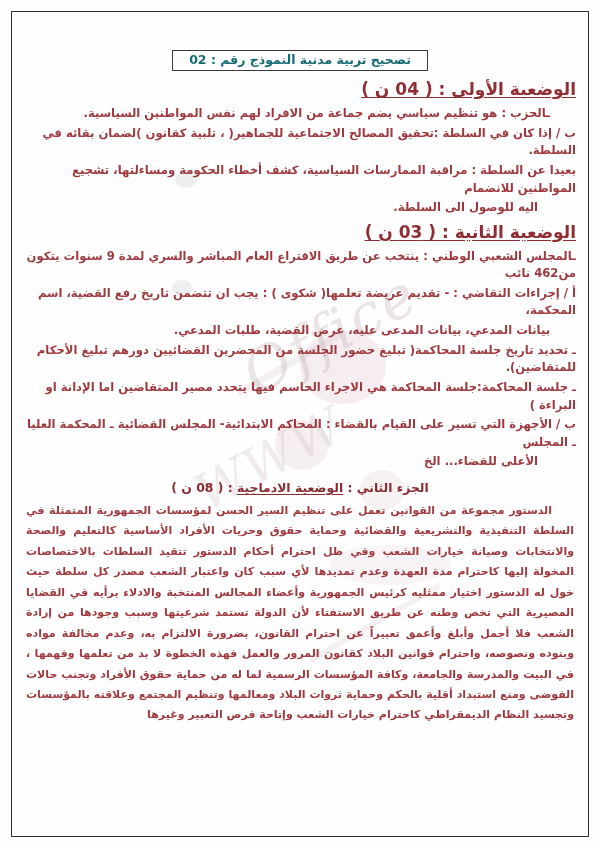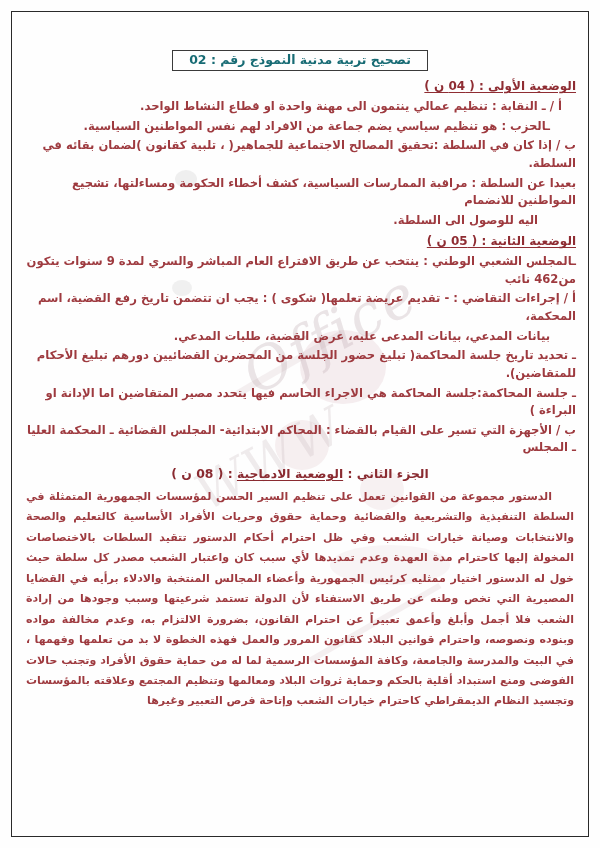--- a/index.html
+++ b/index.html
@@ -130,21 +130,21 @@
     font-size: 11.6px;
     font-weight: bold;
     line-height: 1.52;
     margin: 0 0 2px 0;
     white-space: normal;
     word-spacing: 0px;
   }
 
   .sec-head {
     color: #8f2d33;
-    font-size: 12px;
+    font-size: 17px;
     font-weight: bold;
     text-decoration: underline;
     text-underline-offset: 2px;
     margin: 4px 0 3px 0;
     line-height: 1.4;
   }
 
   .indent-1 { padding-right: 14px; }
   .indent-2 { padding-right: 26px; }
   .indent-3 { padding-right: 38px; }
@@ -194,34 +194,34 @@
 
     <div class="header-wrap">
       <div class="header-box">
         <div class="header-title">تصحيح تربية مدنية النموذج رقم : 02</div>
       </div>
     </div>
 
     <div class="body-col">
 
       <div class="sec-head">الوضعية الأولى : ( 04 ن )</div>
-      <div class="line indent-1">أ /  ـ النقابة : تنظيم عمالي ينتمون الى مهنة واحدة او قطاع النشاط الواحد.</div>
       <div class="line indent-2">ـالحزب : هو تنظيم سياسي يضم جماعة من الافراد لهم نفس المواطنين السياسية.</div>
       <div class="line">ب / إذا كان في السلطة :تحقيق المصالح الاجتماعية للجماهير(  ، تلبية كقانون )لضمان بقائه في السلطة.</div>
       <div class="line">بعيدا عن السلطة : مراقبة الممارسات السياسية، كشف أخطاء الحكومة ومساءلتها، تشجيع المواطنين للانضمام</div>
       <div class="line indent-3">اليه للوصول الى السلطة.</div>
 
-      <div class="sec-head">الوضعية الثانية : ( 05 ن )</div>
+      <div class="sec-head">الوضعية الثانية : ( 03 ن )</div>
       <div class="line">ـالمجلس الشعبي الوطني : ينتخب عن طريق الاقتراع العام المباشر والسري لمدة 9 سنوات يتكون من462  نائب</div>
 
       <div class="line">أ / إجراءات التقاضي : - تقديم عريضة تعلمها( شكوى ) : يجب ان تتضمن تاريخ رفع القضية، اسم المحكمة،</div>
       <div class="line indent-2">بيانات المدعي، بيانات المدعى عليه، عرض القضية، طلبات المدعي.</div>
       <div class="line">ـ تحديد تاريخ جلسة المحاكمة( تبليغ حضور الجلسة من المحضرين القضائيين دورهم تبليغ الأحكام للمتقاضين).</div>
       <div class="line">ـ جلسة المحاكمة:جلسة المحاكمة هي الاجراء الحاسم فيها يتحدد مصير المتقاضين اما الإدانة او البراءة )</div>
       <div class="line">ب / الأجهزة التي تسير على القيام بالقضاء : المحاكم الابتدائية- المجلس القضائية  ـ المحكمة العليا  ـ المجلس</div>
+      <div class="line indent-3">الأعلى للقضاء... الخ</div>
 
       <div class="part-head">
         <span>الجزء الثاني : </span><span class="u">الوضعية الادماجية</span><span> : ( 08 ن )</span>
       </div>
 
       <div class="para"><span class="first-indent"></span><span>الدستور مجموعة من القوانين تعمل على تنظيم السير الحسن لمؤسسات الجمهورية المتمثلة في السلطة التنفيذية والتشريعية والقضائية وحماية حقوق وحريات الأفراد الأساسية كالتعليم والصحة والانتخابات وصيانة خيارات الشعب وفي ظل احترام أحكام الدستور تتقيد السلطات بالاختصاصات المخولة إليها كاحترام مدة العهدة وعدم تمديدها لأي سبب كان واعتبار الشعب مصدر كل سلطة حيث خول له الدستور اختيار ممثليه كرئيس الجمهورية وأعضاء المجالس المنتخبة والادلاء برأيه في القضايا المصيرية التي تخص وطنه عن طريق الاستفتاء لأن الدولة تستمد شرعيتها وسبب وجودها من إرادة الشعب فلا أجمل وأبلغ وأعمق تعبيراً عن احترام القانون، بضرورة الالتزام به، وعدم مخالفة مواده وبنوده ونصوصه، واحترام قوانين البلاد كقانون المرور والعمل  فهذه الخطوة لا بد من تعلمها وفهمها ، في البيت والمدرسة والجامعة، وكافة المؤسسات الرسمية لما له من حماية حقوق الأفراد وتجنب حالات الفوضى ومنع استبداد أقلية بالحكم وحماية ثروات البلاد ومعالمها وتنظيم المجتمع وعلاقته بالمؤسسات وتجسيد النظام الديمقراطي كاحترام خيارات الشعب وإتاحة فرص التعبير وغيرها</span></div>
 
     </div>
   </div>
 </div>

